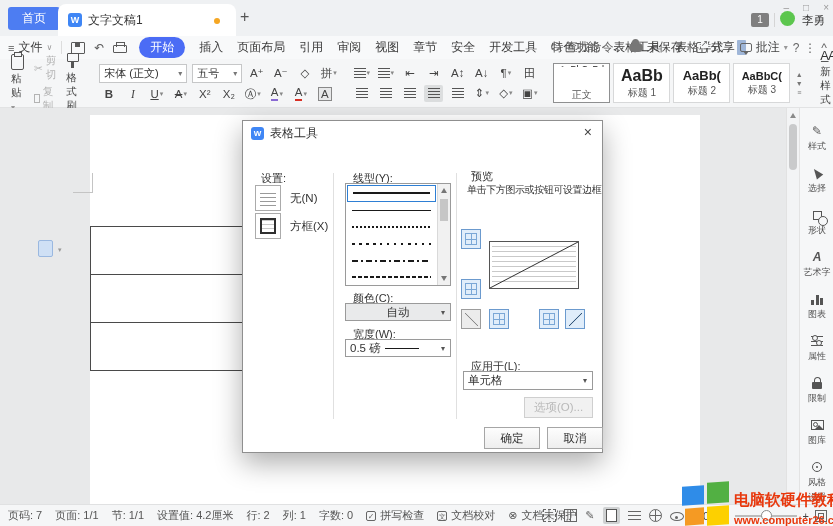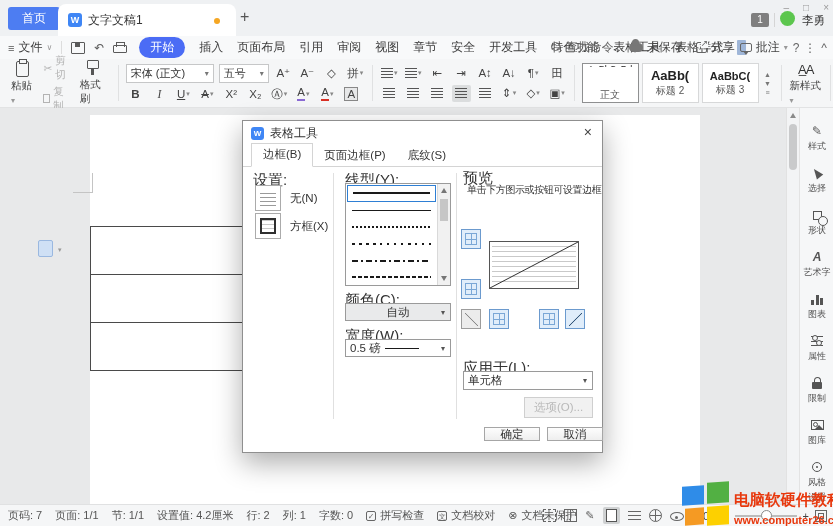--- a/index.html
+++ b/index.html
@@ -130,21 +130,21 @@
   
   .dialog { position:absolute; left:242px; top:120px; width:361px; height:333px; background:#fff; border:1px solid #8f8f8f; box-shadow:0 10px 26px rgba(0,0,0,.32); z-index:50; }
   .dlg-title { height:24px; display:flex; align-items:center; padding:0 8px; gap:6px; }
   .dlg-title .t { font-size:12px; color:#333; }
   .dlg-close { position:absolute; right:10px; top:4px; font-size:14px; color:#444; line-height:1; }
   .dlg-tabs { display:flex; align-items:flex-end; height:22px; padding:0 8px; border-bottom:1px solid #d4d4d4; }
   .dlg-tab { font-size:11.5px; color:#333; padding:3px 11px 4px; position:relative; top:1px; }
   .dlg-tab.active { background:#fff; border:1px solid #d4d4d4; border-bottom:1px solid #fff; }
   .dsep { position:absolute; width:1px; background:#e0e0e0; top:52px; height:246px; }
   .dsep1 { left:90px; } .dsep2 { left:213px; }
-  .dlbl { position:absolute; font-size:15px; color:#333; white-space:nowrap; }
+  .dlbl { position:absolute; font-size:11px; color:#333; white-space:nowrap;margin-left:8px; }
 
   .set-item { position:absolute; left:12px; display:flex; align-items:center; gap:9px; }
   .set-btn { width:26px; height:26px; border:1px solid #ababab; background:#fff; display:flex; align-items:center; justify-content:center; }
   .set-btn.sel { border:2px solid #2b7cd3; }
   .set-lbl { font-size:11.5px; color:#333; }
   .si { width:16px; height:16px; }
   .si-none { background:repeating-linear-gradient(#9a9a9a 0 1px, transparent 1px 4px); height:13px; margin-top:2px; }
   .si-box { border:2px solid #2f2f2f; background:repeating-linear-gradient(#c9c9c9 0 1px, transparent 1px 4px); }
   .si-all { border:2px solid #2f2f2f;
     background:linear-gradient(#2f2f2f,#2f2f2f) center/2px 100% no-repeat,
@@ -186,21 +186,21 @@
                linear-gradient(#7aa7d6,#7aa7d6) center/100% 1px no-repeat; }
   .pv-diag { width:13px; height:13px; }
   .diag-dn { background:linear-gradient(to bottom right, transparent calc(50% - 0.8px), #34567a, transparent calc(50% + 0.8px)); }
   .diag-up { background:linear-gradient(to top right, transparent calc(50% - 0.8px), #8a8a8a, transparent calc(50% + 0.8px)); }
   .pv-box { position:absolute; left:246px; top:120px; width:90px; height:48px; border:1px solid #555;
     background:repeating-linear-gradient(transparent 0 4px, #c9c9c9 4px 5px); background-clip:content-box; padding:3px 2px; }
   .pv-box .dg { position:absolute; left:0; top:0; width:100%; height:100%;
     background:linear-gradient(to bottom right, transparent calc(50% - 0.9px), #333, transparent calc(50% + 0.9px)); }
 
   .opt-btn { position:absolute; left:281px; top:276px; width:69px; height:21px; background:#f1f1f1; border:1px solid #cfcfcf; color:#b9b9b9; font-size:11.5px; display:flex; align-items:center; justify-content:center; }
-  .dlg-btn { position:absolute; top:306px; width:56px; height:14px; background:linear-gradient(#fdfdfd,#eeeeee); border:1px solid #a6a6a6; font-size:11.5px; color:#333; display:flex; align-items:center; justify-content:center; }
+  .dlg-btn { position:absolute; top:306px; width:56px; height:22px; background:linear-gradient(#fdfdfd,#eeeeee); border:1px solid #a6a6a6; font-size:11.5px; color:#333; display:flex; align-items:center; justify-content:center; }
   .btn-ok { left:241px; } .btn-cancel { left:304px; }
 
   
   .statusbar { position:absolute; left:0; top:504px; width:833px; height:22px; background:#f5f6f7; border-top:1px solid #e0e1e2; display:flex; align-items:center; font-size:11px; color:#555; z-index:10; }
   .st-left { display:flex; align-items:center; gap:13px; padding-left:8px; white-space:nowrap; }
   .st-it { display:flex; align-items:center; gap:4px; }
   .chk-ic { width:10px; height:10px; border:1.2px solid #666; border-radius:2px; font-size:8px; line-height:9px; text-align:center; color:#666; }
   .prf-ic { width:10px; height:10px; border:1.2px solid #666; border-radius:2px; font-size:7px; line-height:9px; text-align:center; color:#666; }
   .st-right { position:absolute; right:6px; display:flex; align-items:center; gap:8px; }
   .vic { width:13px; height:13px; position:relative; }
@@ -435,20 +435,24 @@
       </div>
     </div>
   </div>
   <div class="tsep"></div>
   <div class="tgrp gallery">
     <div class="gitem sel">
       <span class="gprev gp0">AaBbCcDd</span>
       <span class="glbl">正文</span>
     </div>
     <div class="gitem">
+      <span class="gprev gp1">AaBb</span>
+      <span class="glbl">标题 1</span>
+    </div>
+    <div class="gitem">
       <span class="gprev gp2">AaBb(</span>
       <span class="glbl">标题 2</span>
     </div>
     <div class="gitem">
       <span class="gprev gp3">AaBbC(</span>
       <span class="glbl">标题 3</span>
     </div>
     <div class="gscroll">
       <span>▲</span>
       <span>▼</span>
@@ -538,25 +542,20 @@
       <span>设置</span>
     </div>
 </div>
 
 <div class="dialog">
   <div class="dlg-title">
     <div class="wps-ic" style="width:13px;height:13px;line-height:13px;font-size:8px">W</div>
     <span class="t">表格工具</span>
   </div>
   <span class="dlg-close">×</span>
-  <div class="dlg-tabs">
-    <span class="dlg-tab active">边框(B)</span>
-    <span class="dlg-tab">页面边框(P)</span>
-    <span class="dlg-tab">底纹(S)</span>
-  </div>
 
   <div class="dsep dsep1"></div>
   <div class="dsep dsep2"></div>
 
   <div class="dlbl" style="left:10px;top:50px">设置:</div>
   <div class="set-item" style="top:64px">
     <div class="set-btn">
         <div class="si si-none"></div>
       </div>
     <span class="set-lbl">无(N)</span>

